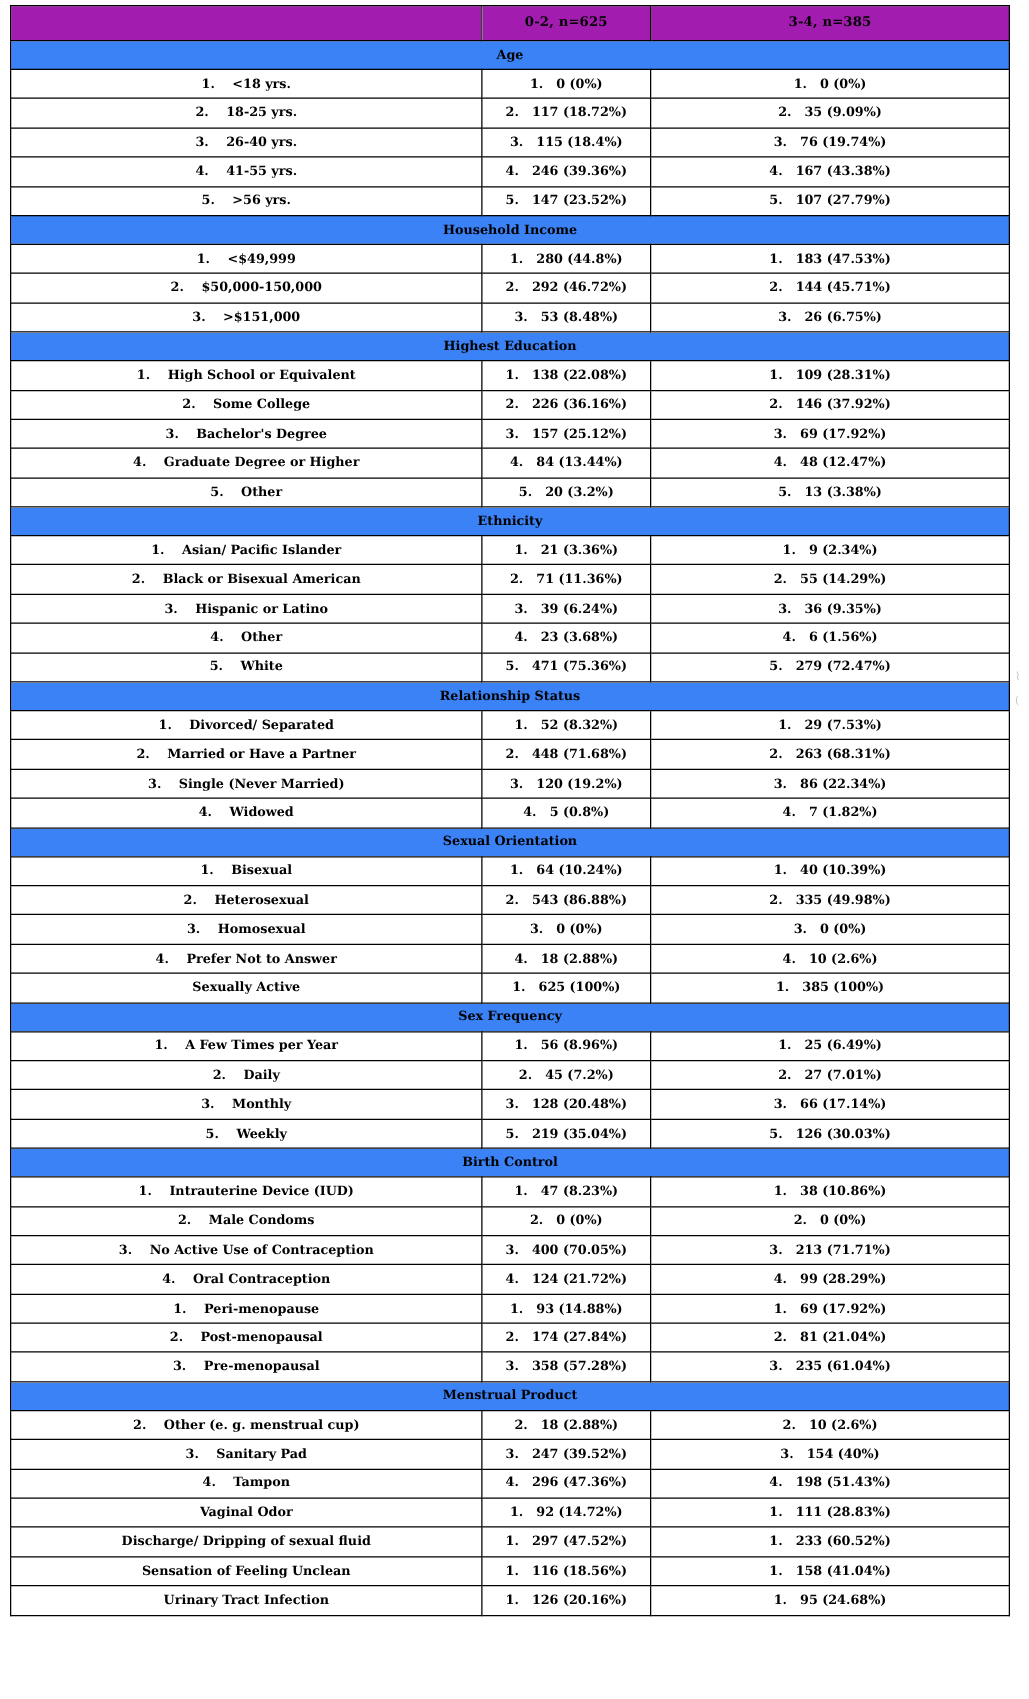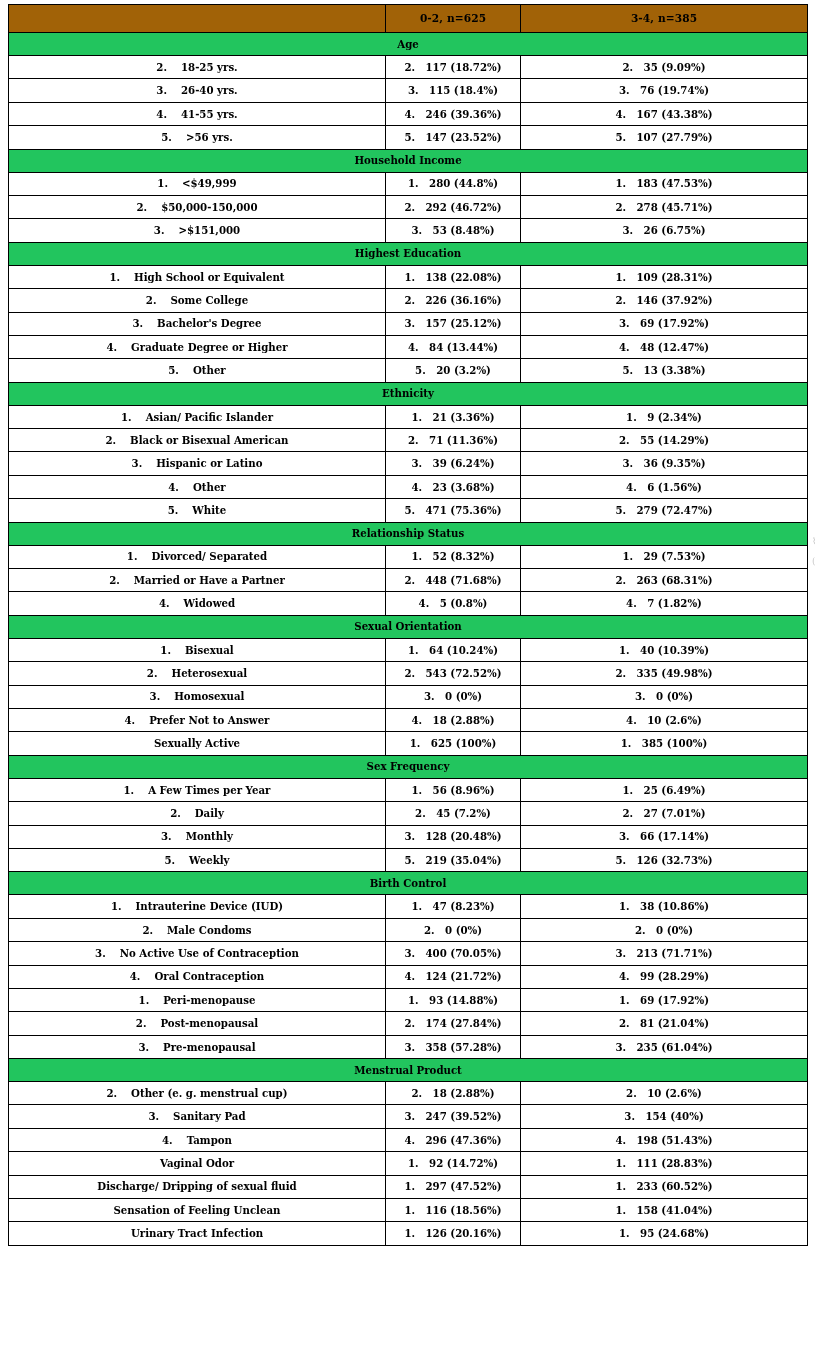--- a/index.html
+++ b/index.html
@@ -35,33 +35,33 @@
     vertical-align: middle;
     text-align: center;
     white-space: nowrap;
     overflow: hidden;
   }
   col.c-label { width: 377px; }
   col.c-g1    { width: 135px; }
   col.c-g2    { width: 287px; }
 
   tr.header-row th {
-    background: #a16207;
+    background: #a21caf;
     height: 27px;
     font-size: 10.6px;
     letter-spacing: 0.1px;
   }
   th.header-blank {
     background: #a6a6a6;
     border-right: 1px solid #000000;
   }
   tr.section-row td {
     height: 22px;
     font-size: 10.2px;
-    background: #22c55e;
+    background: #3b82f6;
   }
   .opt {
     display: inline-block;
     text-align: left;
     white-space: pre;
   }
   .num {
     display: inline-block;
     width: 14px;
     text-align: left;
@@ -93,20 +93,25 @@
         <th class="header-blank"></th>
         <th>0-2, n=625</th>
         <th>3-4, n=385</th>
       </tr>
     </thead>
     <tbody id="table-body">
         <tr class="section-row">
           <td colspan="3">Age</td>
         </tr>
         <tr>
+          <td><span class="opt"><span class="num">1.</span>   <span class="plain">&lt;18 yrs.</span></span></td>
+          <td><span class="opt"><span class="num">1.</span>  <span class="plain">0 (0%)</span></span></td>
+          <td><span class="opt"><span class="num">1.</span>  <span class="plain">0 (0%)</span></span></td>
+        </tr>
+        <tr>
           <td><span class="opt"><span class="num">2.</span>   <span class="plain">18-25 yrs.</span></span></td>
           <td><span class="opt"><span class="num">2.</span>  <span class="plain">117 (18.72%)</span></span></td>
           <td><span class="opt"><span class="num">2.</span>  <span class="plain">35 (9.09%)</span></span></td>
         </tr>
         <tr>
           <td><span class="opt"><span class="num">3.</span>   <span class="plain">26-40 yrs.</span></span></td>
           <td><span class="opt"><span class="num">3.</span>  <span class="plain">115 (18.4%)</span></span></td>
           <td><span class="opt"><span class="num">3.</span>  <span class="plain">76 (19.74%)</span></span></td>
         </tr>
         <tr>
@@ -123,21 +128,21 @@
           <td colspan="3">Household Income</td>
         </tr>
         <tr>
           <td><span class="opt"><span class="num">1.</span>   <span class="plain">&lt;$49,999</span></span></td>
           <td><span class="opt"><span class="num">1.</span>  <span class="plain">280 (44.8%)</span></span></td>
           <td><span class="opt"><span class="num">1.</span>  <span class="plain">183 (47.53%)</span></span></td>
         </tr>
         <tr>
           <td><span class="opt"><span class="num">2.</span>   <span class="plain">$50,000-150,000</span></span></td>
           <td><span class="opt"><span class="num">2.</span>  <span class="plain">292 (46.72%)</span></span></td>
-          <td><span class="opt"><span class="num">2.</span>  <span class="plain">278 (45.71%)</span></span></td>
+          <td><span class="opt"><span class="num">2.</span>  <span class="plain">144 (45.71%)</span></span></td>
         </tr>
         <tr>
           <td><span class="opt"><span class="num">3.</span>   <span class="plain">&gt;$151,000</span></span></td>
           <td><span class="opt"><span class="num">3.</span>  <span class="plain">53 (8.48%)</span></span></td>
           <td><span class="opt"><span class="num">3.</span>  <span class="plain">26 (6.75%)</span></span></td>
         </tr>
         <tr class="section-row">
           <td colspan="3">Highest Education</td>
         </tr>
         <tr>
@@ -200,35 +205,40 @@
           <td><span class="opt"><span class="num">1.</span>   <span class="plain">Divorced/ Separated</span></span></td>
           <td><span class="opt"><span class="num">1.</span>  <span class="plain">52 (8.32%)</span></span></td>
           <td><span class="opt"><span class="num">1.</span>  <span class="plain">29 (7.53%)</span></span></td>
         </tr>
         <tr>
           <td><span class="opt"><span class="num">2.</span>   <span class="plain">Married or Have a Partner</span></span></td>
           <td><span class="opt"><span class="num">2.</span>  <span class="plain">448 (71.68%)</span></span></td>
           <td><span class="opt"><span class="num">2.</span>  <span class="plain">263 (68.31%)</span></span></td>
         </tr>
         <tr>
+          <td><span class="opt"><span class="num">3.</span>   <span class="plain">Single (Never Married)</span></span></td>
+          <td><span class="opt"><span class="num">3.</span>  <span class="plain">120 (19.2%)</span></span></td>
+          <td><span class="opt"><span class="num">3.</span>  <span class="plain">86 (22.34%)</span></span></td>
+        </tr>
+        <tr>
           <td><span class="opt"><span class="num">4.</span>   <span class="plain">Widowed</span></span></td>
           <td><span class="opt"><span class="num">4.</span>  <span class="plain">5 (0.8%)</span></span></td>
           <td><span class="opt"><span class="num">4.</span>  <span class="plain">7 (1.82%)</span></span></td>
         </tr>
         <tr class="section-row">
           <td colspan="3">Sexual Orientation</td>
         </tr>
         <tr>
           <td><span class="opt"><span class="num">1.</span>   <span class="plain">Bisexual</span></span></td>
           <td><span class="opt"><span class="num">1.</span>  <span class="plain">64 (10.24%)</span></span></td>
           <td><span class="opt"><span class="num">1.</span>  <span class="plain">40 (10.39%)</span></span></td>
         </tr>
         <tr>
           <td><span class="opt"><span class="num">2.</span>   <span class="plain">Heterosexual</span></span></td>
-          <td><span class="opt"><span class="num">2.</span>  <span class="plain">543 (72.52%)</span></span></td>
+          <td><span class="opt"><span class="num">2.</span>  <span class="plain">543 (86.88%)</span></span></td>
           <td><span class="opt"><span class="num">2.</span>  <span class="plain">335 (49.98%)</span></span></td>
         </tr>
         <tr>
           <td><span class="opt"><span class="num">3.</span>   <span class="plain">Homosexual</span></span></td>
           <td><span class="opt"><span class="num">3.</span>  <span class="plain">0 (0%)</span></span></td>
           <td><span class="opt"><span class="num">3.</span>  <span class="plain">0 (0%)</span></span></td>
         </tr>
         <tr>
           <td><span class="opt"><span class="num">4.</span>   <span class="plain">Prefer Not to Answer</span></span></td>
           <td><span class="opt"><span class="num">4.</span>  <span class="plain">18 (2.88%)</span></span></td>
@@ -253,21 +263,21 @@
           <td><span class="opt"><span class="num">2.</span>  <span class="plain">27 (7.01%)</span></span></td>
         </tr>
         <tr>
           <td><span class="opt"><span class="num">3.</span>   <span class="plain">Monthly</span></span></td>
           <td><span class="opt"><span class="num">3.</span>  <span class="plain">128 (20.48%)</span></span></td>
           <td><span class="opt"><span class="num">3.</span>  <span class="plain">66 (17.14%)</span></span></td>
         </tr>
         <tr>
           <td><span class="opt"><span class="num">5.</span>   <span class="plain">Weekly</span></span></td>
           <td><span class="opt"><span class="num">5.</span>  <span class="plain">219 (35.04%)</span></span></td>
-          <td><span class="opt"><span class="num">5.</span>  <span class="plain">126 (32.73%)</span></span></td>
+          <td><span class="opt"><span class="num">5.</span>  <span class="plain">126 (30.03%)</span></span></td>
         </tr>
         <tr class="section-row">
           <td colspan="3">Birth Control</td>
         </tr>
         <tr>
           <td><span class="opt"><span class="num">1.</span>   <span class="plain">Intrauterine Device (IUD)</span></span></td>
           <td><span class="opt"><span class="num">1.</span>  <span class="plain">47 (8.23%)</span></span></td>
           <td><span class="opt"><span class="num">1.</span>  <span class="plain">38 (10.86%)</span></span></td>
         </tr>
         <tr>

